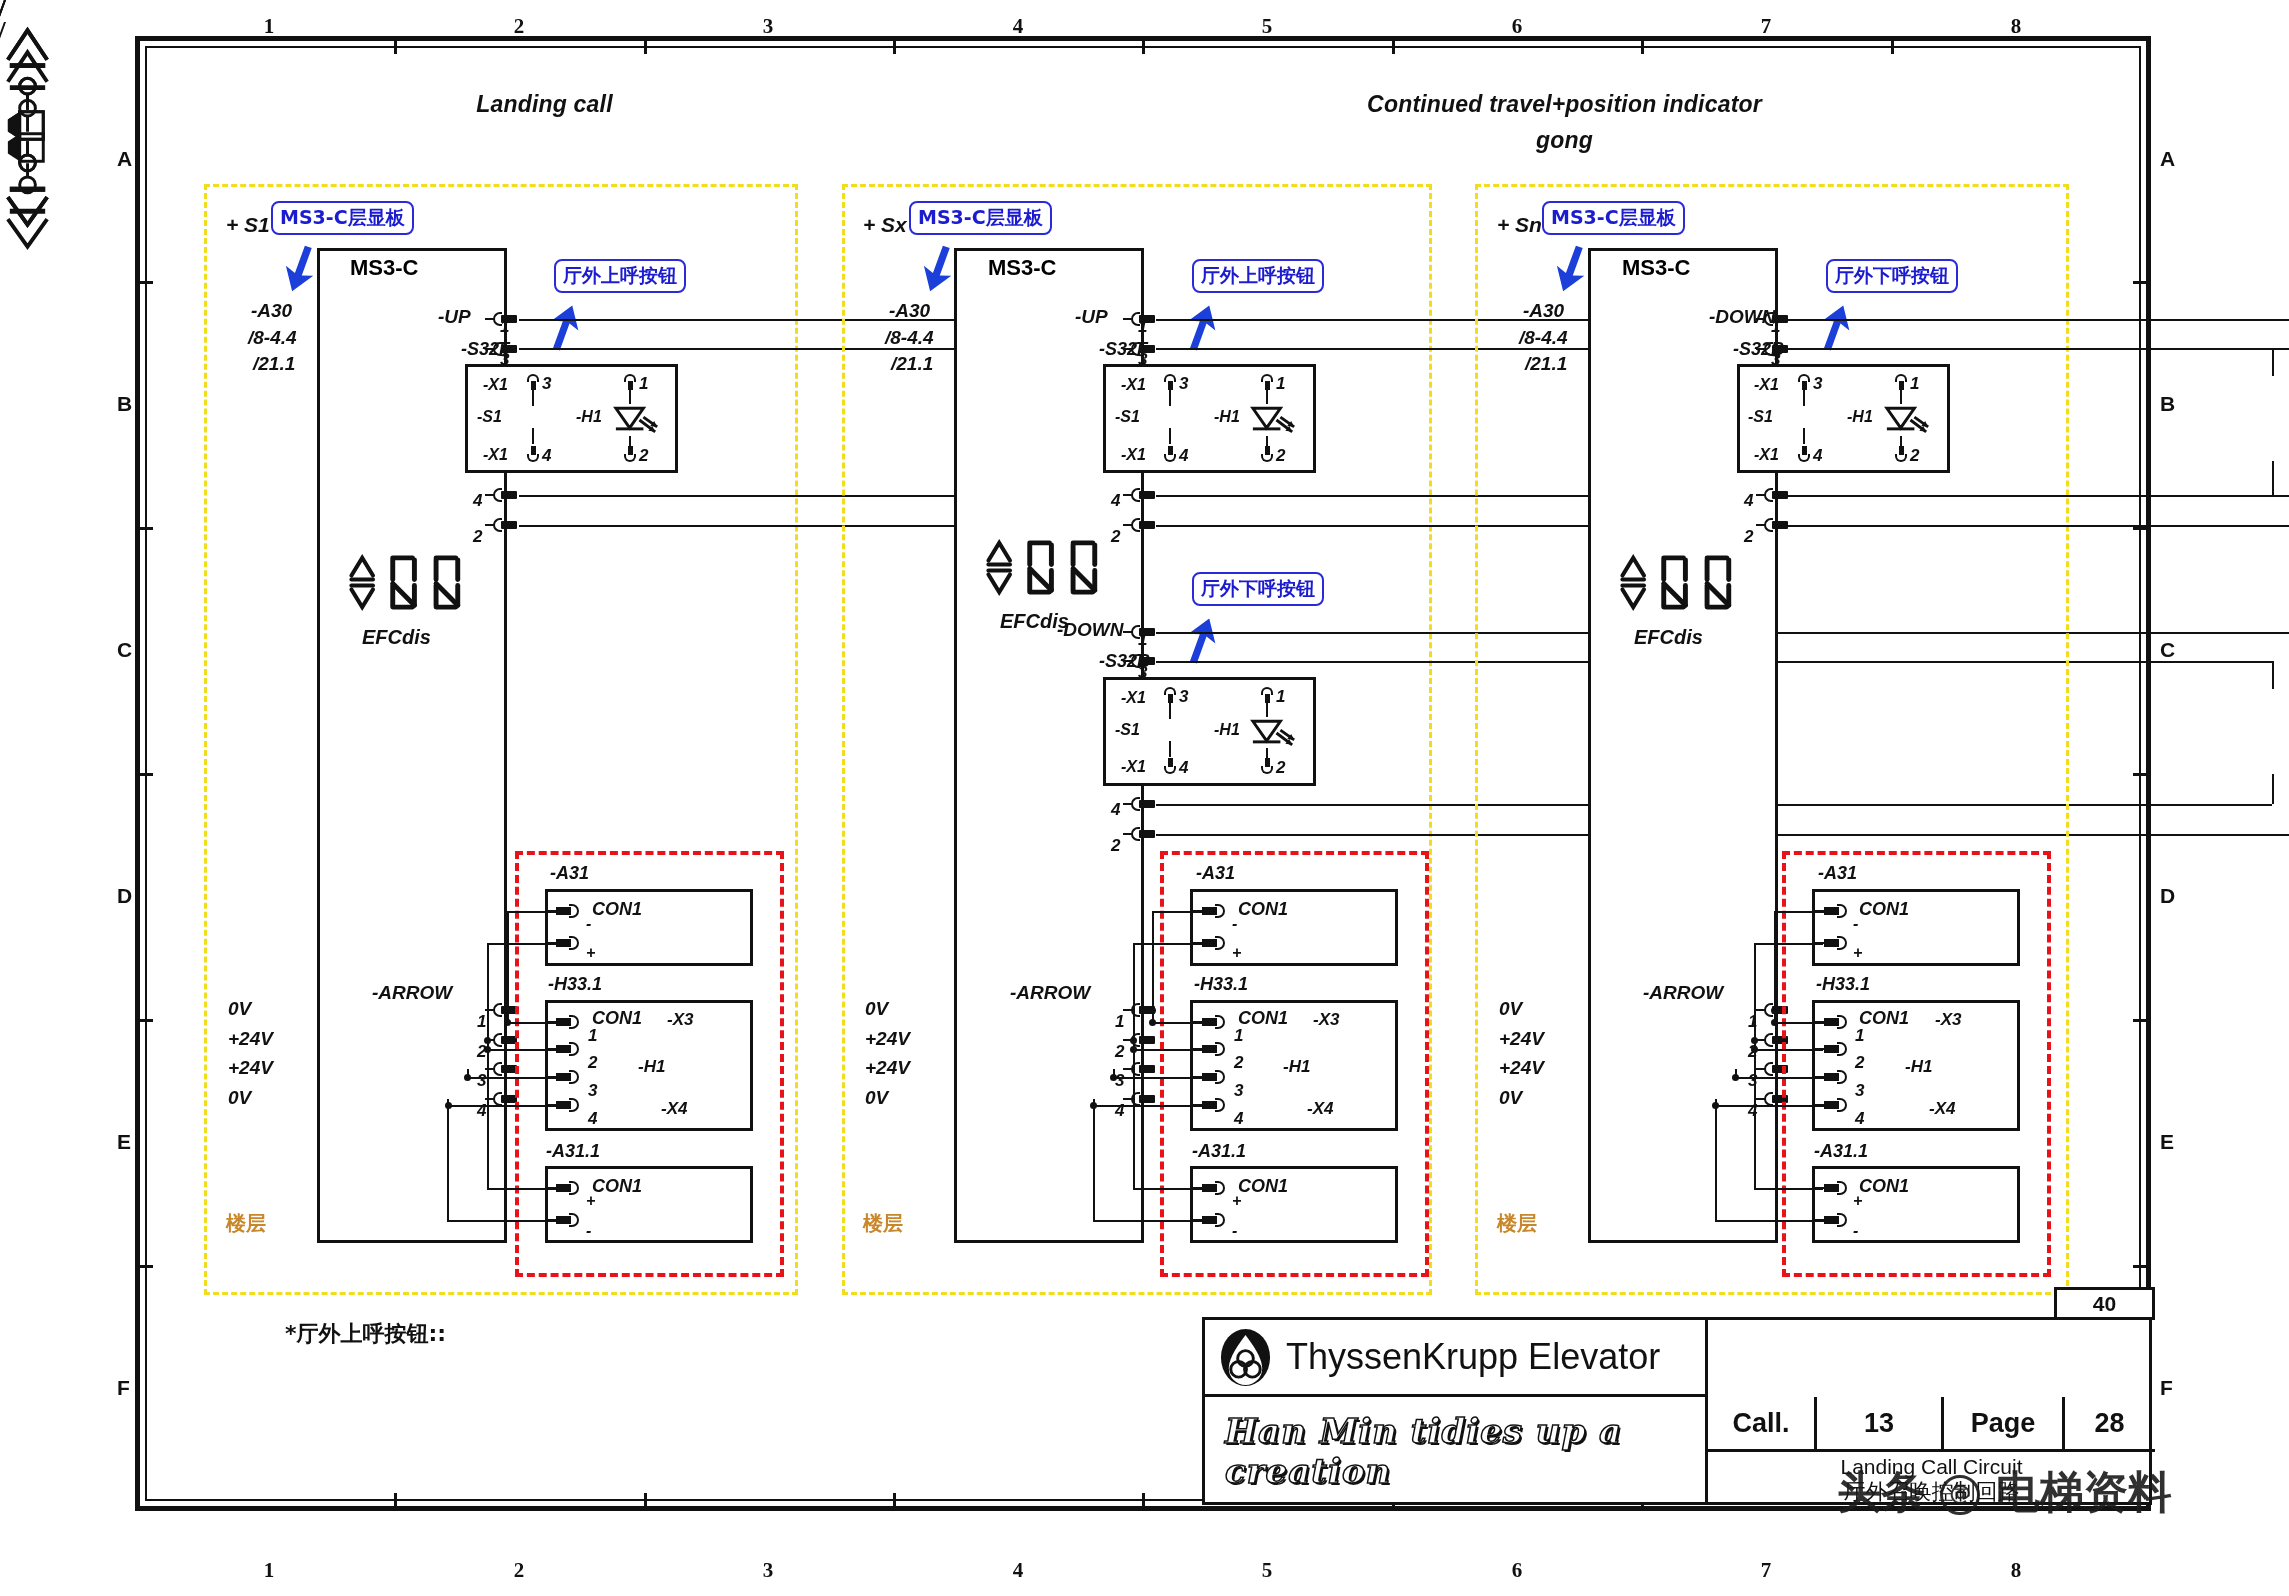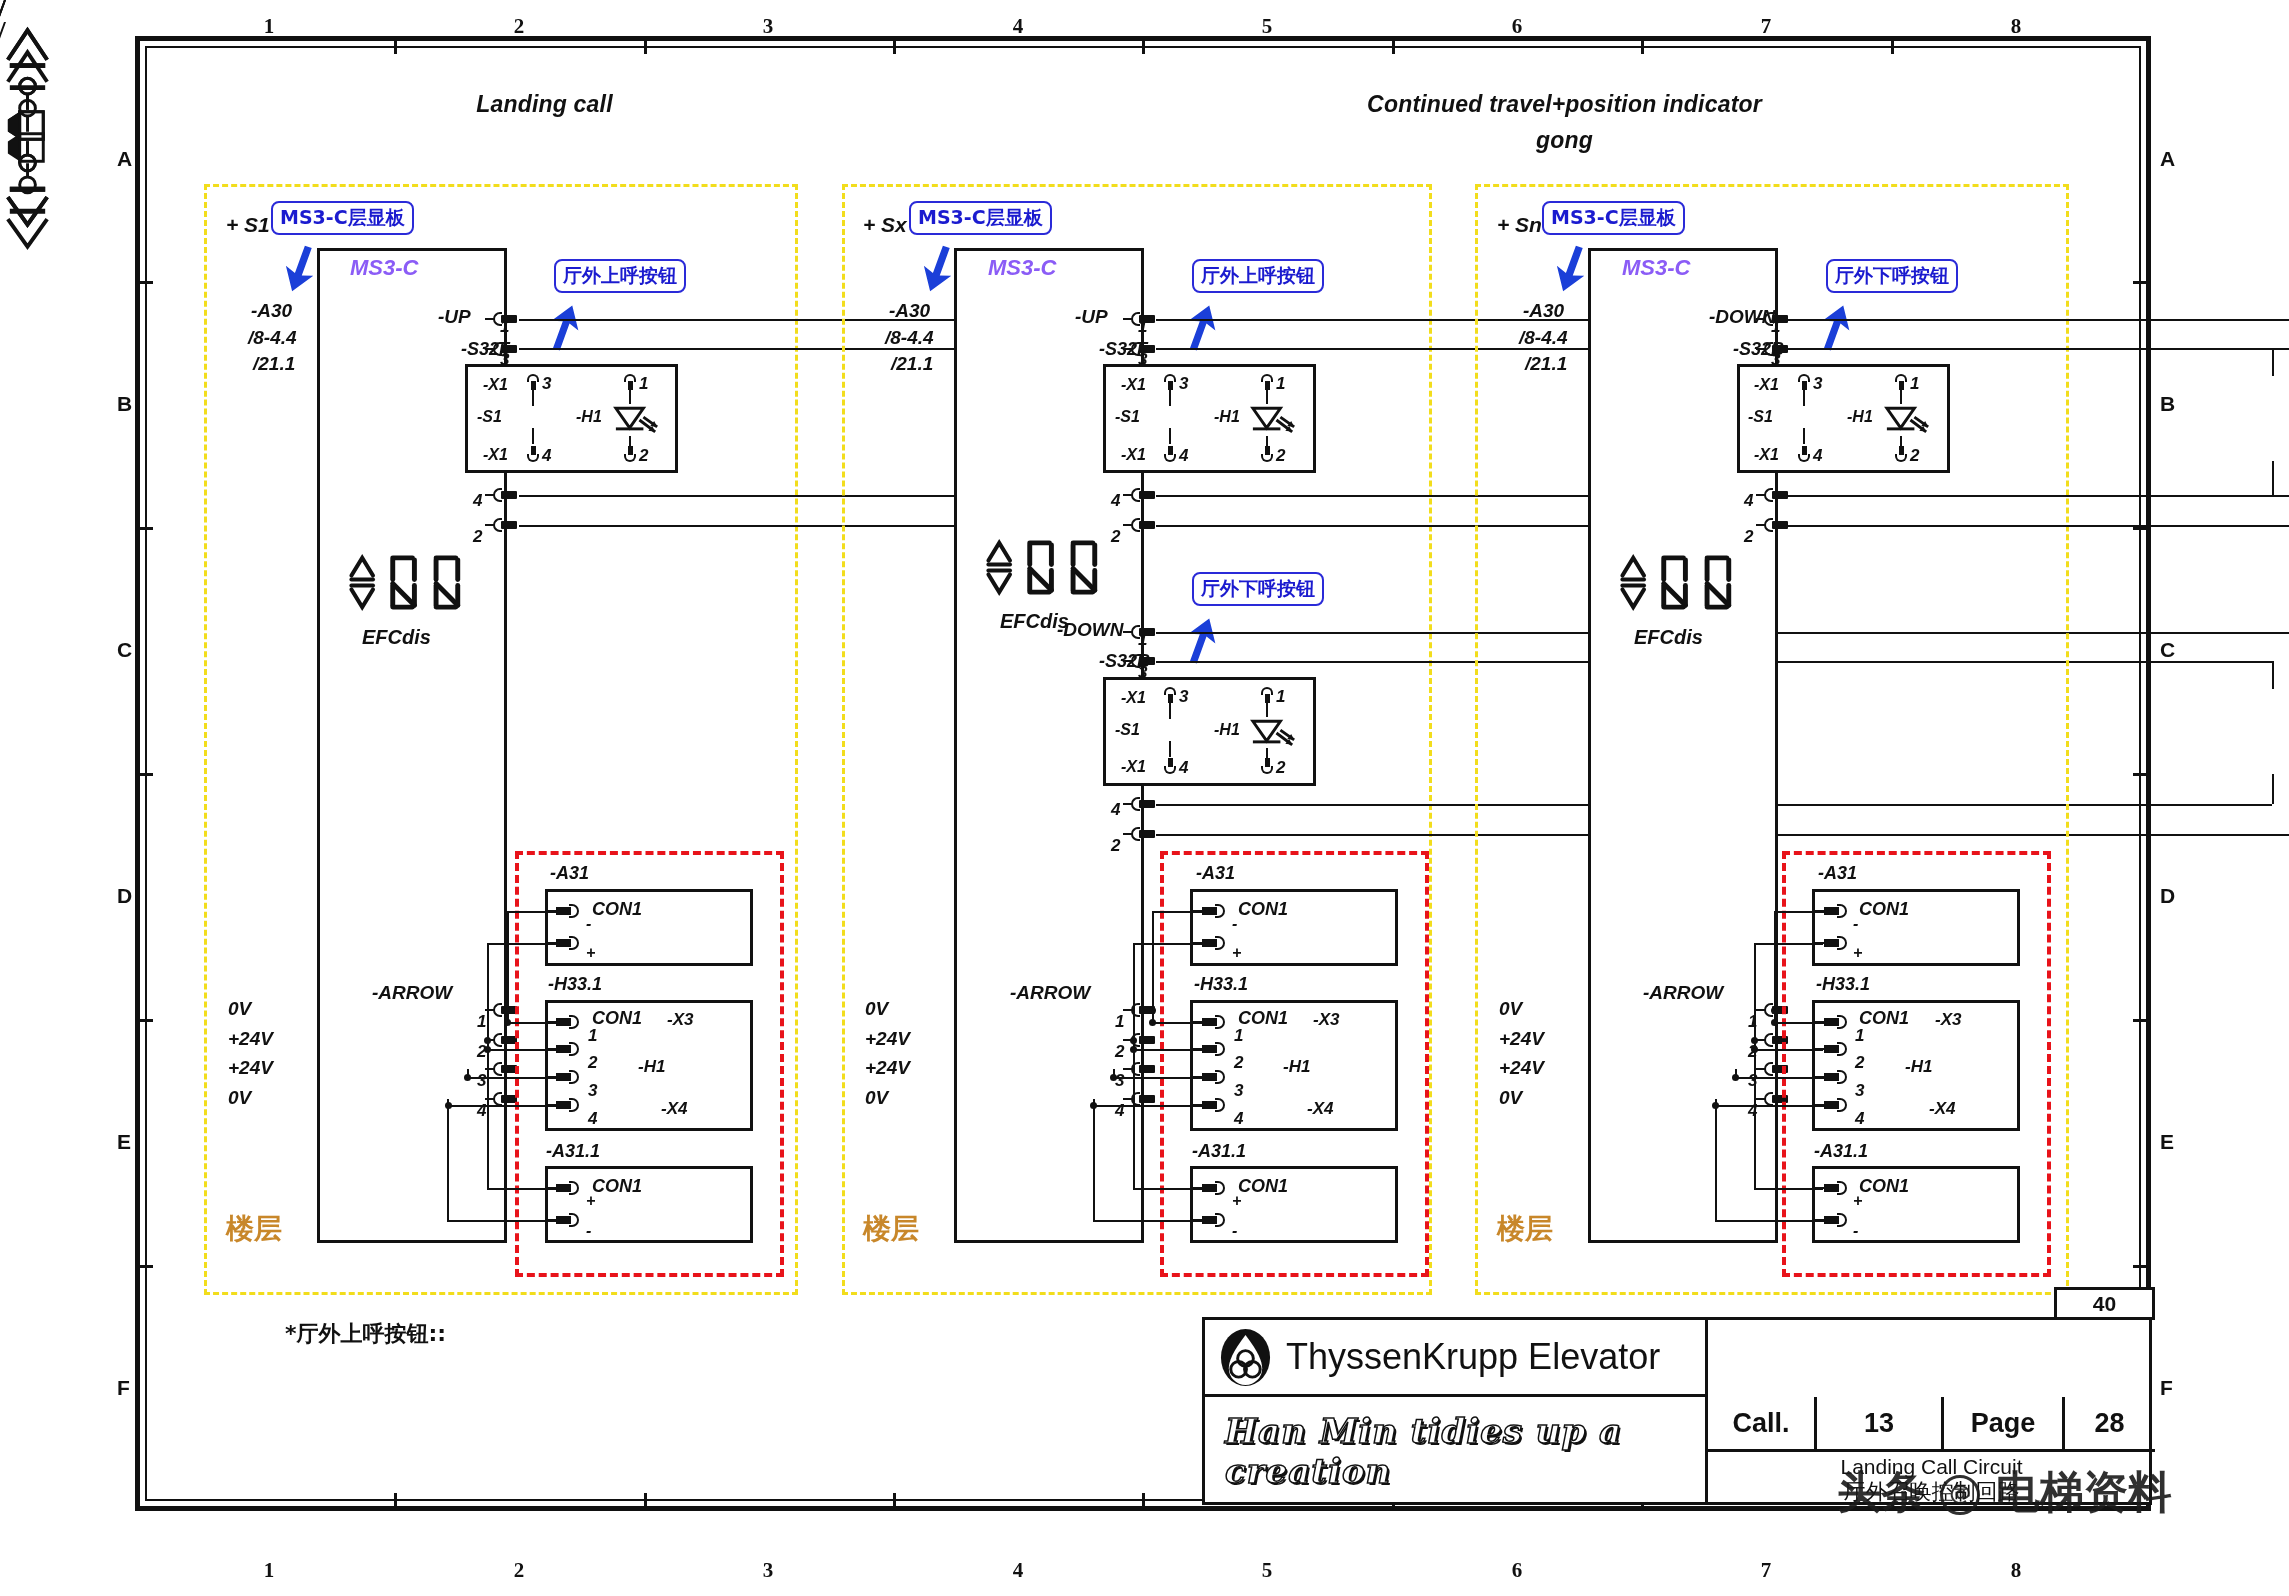--- a/index.html
+++ b/index.html
@@ -18,30 +18,30 @@
   .rowlet{position:absolute;font-size:21px;font-weight:700;color:#111;font-family:"Liberation Sans",sans-serif;transform:translateY(-50%);}
 
   
   .sheet-heading{position:absolute;font-style:italic;font-weight:700;font-size:23px;color:#111;
       font-family:"Liberation Sans",sans-serif;text-align:center;letter-spacing:0.2px;}
 
   
   .ypanel{position:absolute;border:3px dashed #f2dd1c;box-sizing:border-box;}
   .rpanel{position:absolute;border:4px dashed #e8131a;box-sizing:border-box;}
 
-  .floor-label{position:absolute;font-size:28px;font-weight:700;color:#c8872a;font-family:Liberation Sans, sans-serif;}
+  .floor-label{position:absolute;font-size:20px;font-weight:700;color:#c8872a;font-family:Liberation Sans, sans-serif;}
   .plus-lbl{position:absolute;font-size:21px;font-style:italic;font-weight:700;color:#111;font-family:"Liberation Sans",sans-serif;}
 
   
   .callout{position:absolute;border:2px solid #2a2ad8;border-radius:8px;color:#1b1bcf;background:#fff;
     font-size:19px;font-weight:700;padding:2px 7px;white-space:nowrap;font-family:"DejaVu Sans",sans-serif;}
 
   
   .ms3c-box{position:absolute;border:3px solid #111;background:#fff;box-sizing:border-box;}
-  .ms3c-title{position:absolute;font-size:22px;font-style:italic;font-weight:700;font-family:"Liberation Sans",sans-serif;color:#8b5cf6;}
+  .ms3c-title{position:absolute;font-size:22px;font-weight:700;font-family:"Liberation Sans",sans-serif;color:#000000;}
 
   .tag{position:absolute;font-size:17px;font-style:italic;font-weight:700;color:#111;
        font-family:"Liberation Sans",sans-serif;white-space:nowrap;}
 
   .wire{position:absolute;background:#111;}
   .wire.h{height:2px;}
   .wire.v{width:2px;}
   .junction{position:absolute;width:7px;height:7px;border-radius:50%;background:#111;}
 
   

